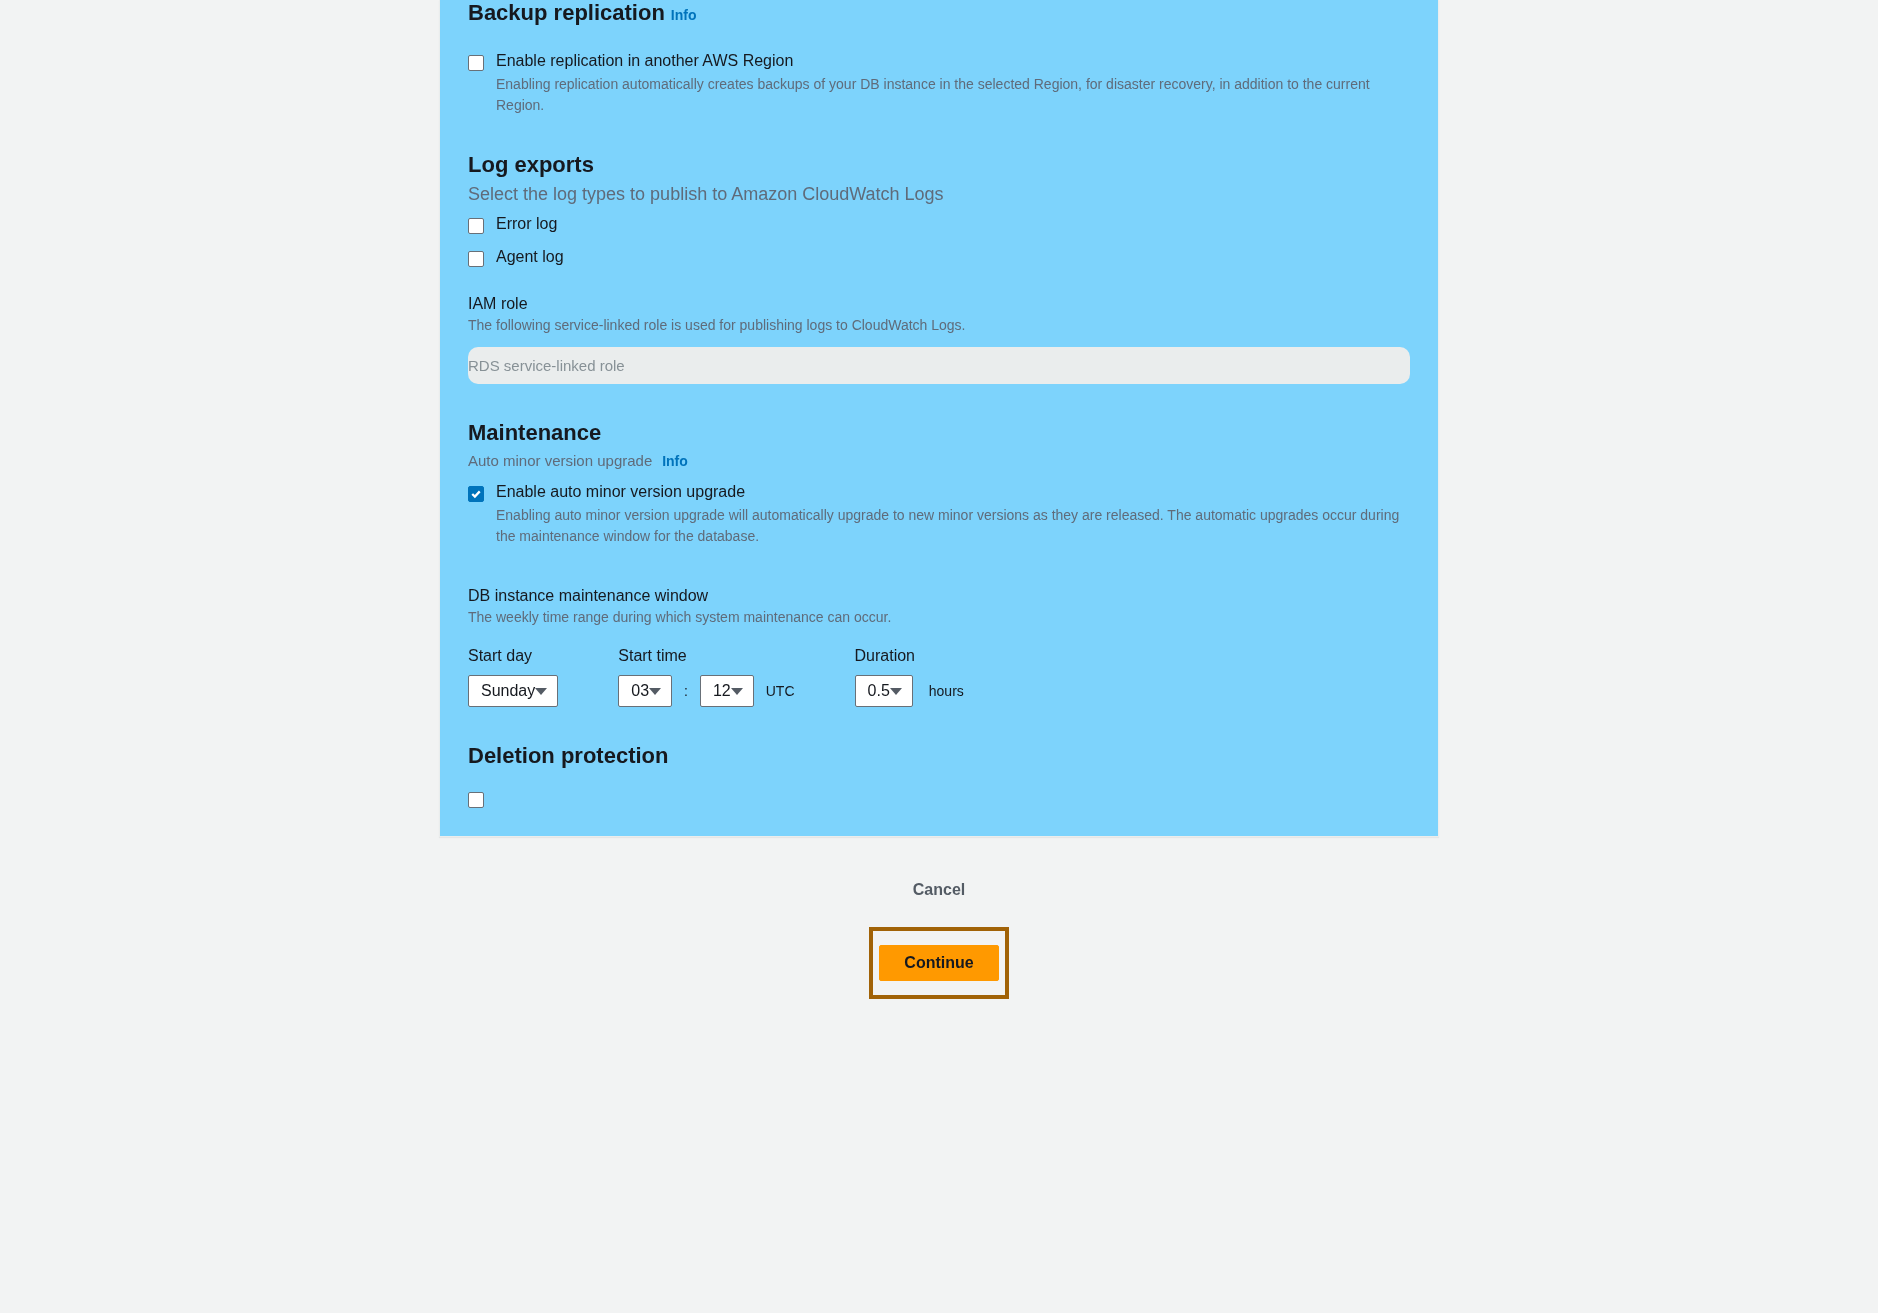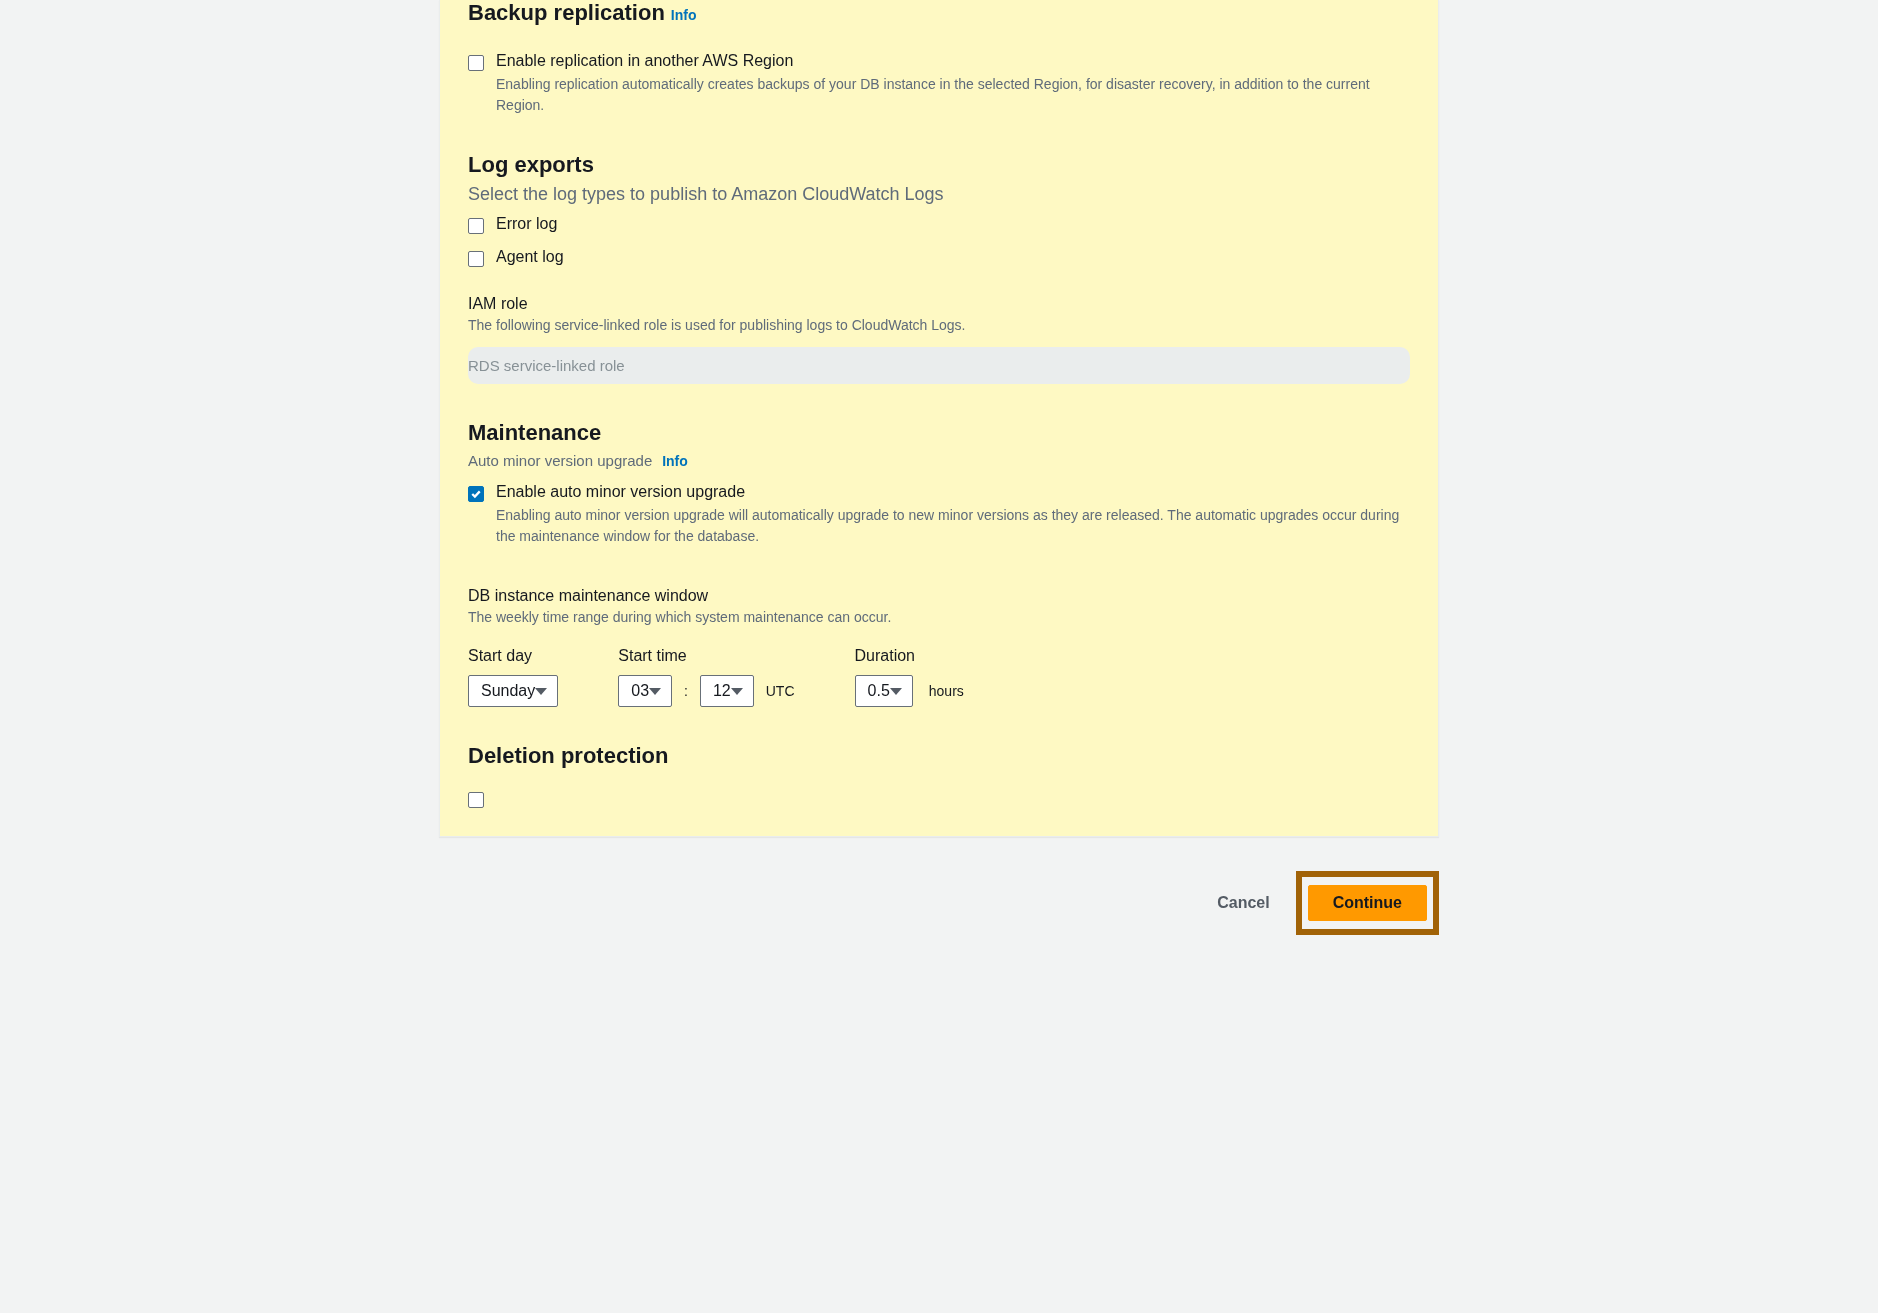--- a/index.html
+++ b/index.html
@@ -11,21 +11,21 @@
       font-family: "Amazon Ember", "Helvetica Neue", Arial, sans-serif;
       background: #f2f3f3;
       color: #16191f;
       font-size: 14px;
     }
     .page {
       width: 1000px;
       margin: 0 auto;
     }
     .panel {
-      background: #fef9c3;
+      background: #7dd3fc;
       border: 1px solid #eaeded;
       border-top: none;
       box-shadow: 0 1px 1px rgba(0,0,0,0.05);
       padding: 0 28px 28px 28px;
     }
     .section-title {
       font-size: 22px;
       font-weight: 700;
       color: #16191f;
       margin-bottom: 6px;
@@ -150,20 +150,21 @@
       display: flex;
       align-items: center;
       gap: 16px;
     }
     .footer {
       display: flex;
       justify-content: flex-end;
       align-items: center;
       gap: 18px;
       margin-top: 34px;
+      flex-direction: column;
     }
     .btn-cancel {
       background: transparent;
       border: none;
       color: #545b64;
       font-weight: 700;
       font-size: 16px;
       padding: 10px 8px;
       cursor: pointer;
     }
@@ -171,22 +172,22 @@
       background: #ff9900;
       border: 1px solid #ff9900;
       color: #16191f;
       font-weight: 700;
       font-size: 16px;
       padding: 8px 24px;
       border-radius: 2px;
       cursor: pointer;
     }
     .highlight-box {
-      border: 6px solid #a16207;
-      padding: 8px 6px;
+      border: 4px solid #a16207;
+      padding: 14px 6px;
       display: inline-flex;
     }
   </style>
 </head>
 <body>
 
 <div class="page">
   <div class="panel">
 
     <div class="section" style="margin-top:0">

